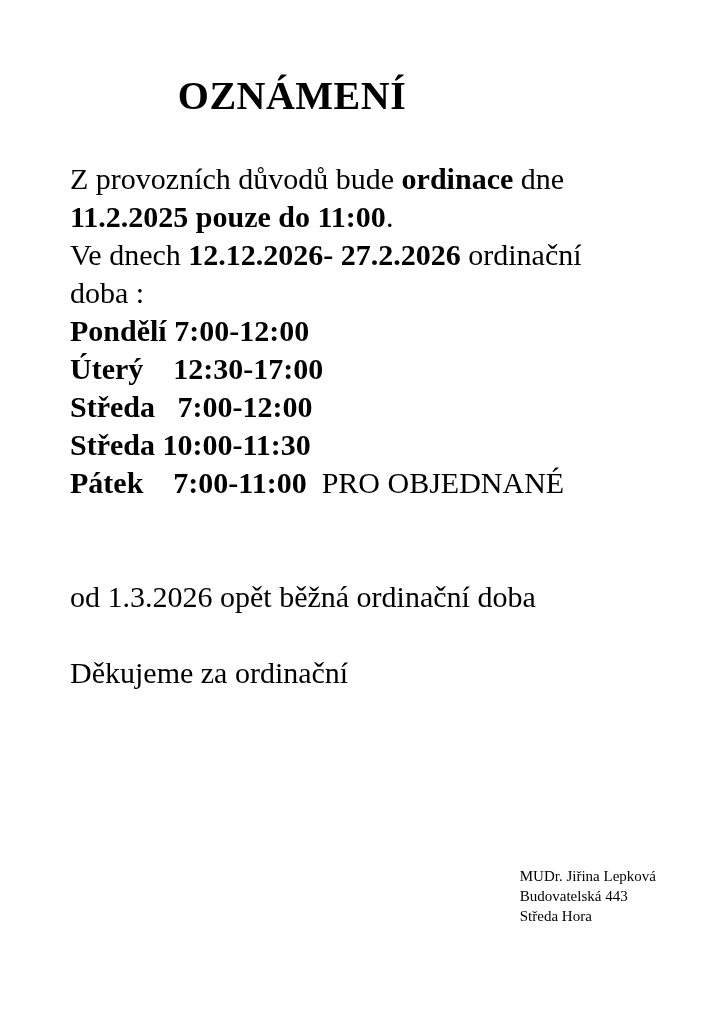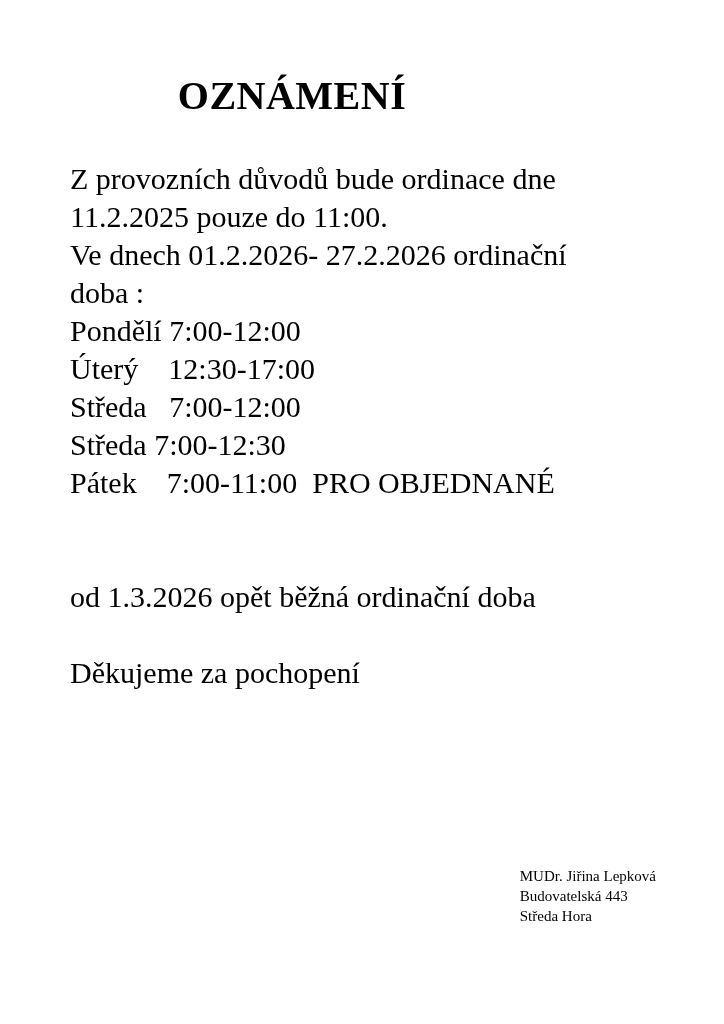--- a/index.html
+++ b/index.html
@@ -3,51 +3,51 @@
   <meta charset="utf-8">
   <style>
     html, body { margin: 0; padding: 0; background: #ffffff; }
     body { width: 724px; height: 1024px; position: relative; overflow: hidden;
            font-family: "Liberation Serif", serif; color: #000; }
     .title { position: absolute; top: 72px; left: 0; width: 584px; text-align: center;
              font-size: 40px; font-weight: bold; letter-spacing: 0.5px; }
     .body { position: absolute; left: 70px; top: 160px; width: 620px;
             font-size: 30px; line-height: 38px; }
     .body p { margin: 0; }
-    b { font-weight: normal; }
+    b { font-weight: bold; }
     .row { white-space: pre; }
     .gap { height: 38px; }
     .sig { position: absolute; right: 68px; top: 866px; text-align: left;
            font-size: 15px; line-height: 20px; }
   </style>
 </head>
 <body>
 
 <div class="title">OZNÁMENÍ</div>
 
 <div class="body">
   <p>
     <span>Z provozních důvodů bude </span><b>ordinace</b><span> dne</span><br>
     <b>11.2.2025 pouze do 11:00</b><span>.</span>
   </p>
   <p>
-    <span>Ve dnech </span><b>01.2.2026- 27.2.2026</b><span> ordinační</span><br>
+    <span>Ve dnech </span><b>12.12.2026- 27.2.2026</b><span> ordinační</span><br>
     <span>doba :</span>
   </p>
   <div>
     <div class="row"><b>Pondělí</b><b> </b><b>7:00-12:00</b></div>
     <div class="row"><b>Úterý</b><b>    </b><b>12:30-17:00</b></div>
     <div class="row"><b>Středa</b><b>   </b><b>7:00-12:00</b></div>
-    <div class="row"><b>Středa</b><b> </b><b>7:00-12:30</b></div>
+    <div class="row"><b>Středa</b><b> </b><b>10:00-11:30</b></div>
     <div class="row"><b>Pátek</b><b>    </b><b>7:00-11:00</b><span>  PRO OBJEDNANÉ</span></div>
   </div>
   <div class="gap"></div>
   <div class="gap"></div>
   <p>od 1.3.2026 opět běžná ordinační doba</p>
   <div class="gap"></div>
-  <p>Děkujeme za pochopení</p>
+  <p>Děkujeme za ordinační</p>
 </div>
 
 <div class="sig">
   <div>MUDr. Jiřina Lepková</div>
   <div>Budovatelská 443</div>
   <div>Středa Hora</div>
 </div>
 
 </body></html>

